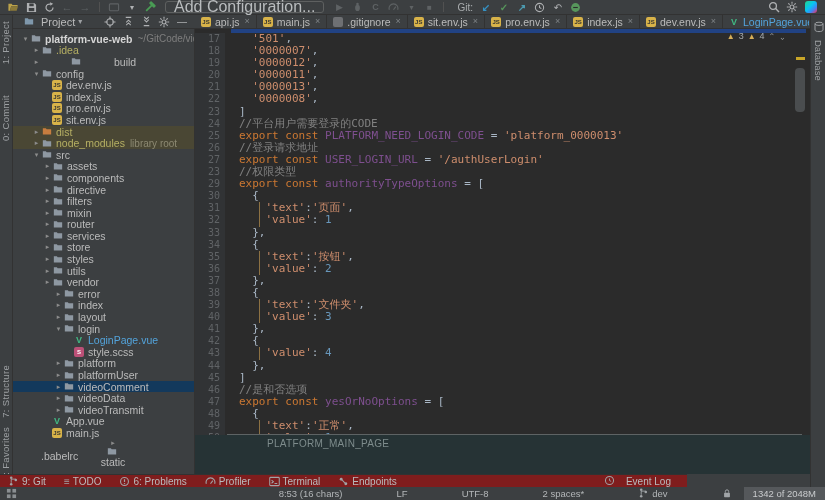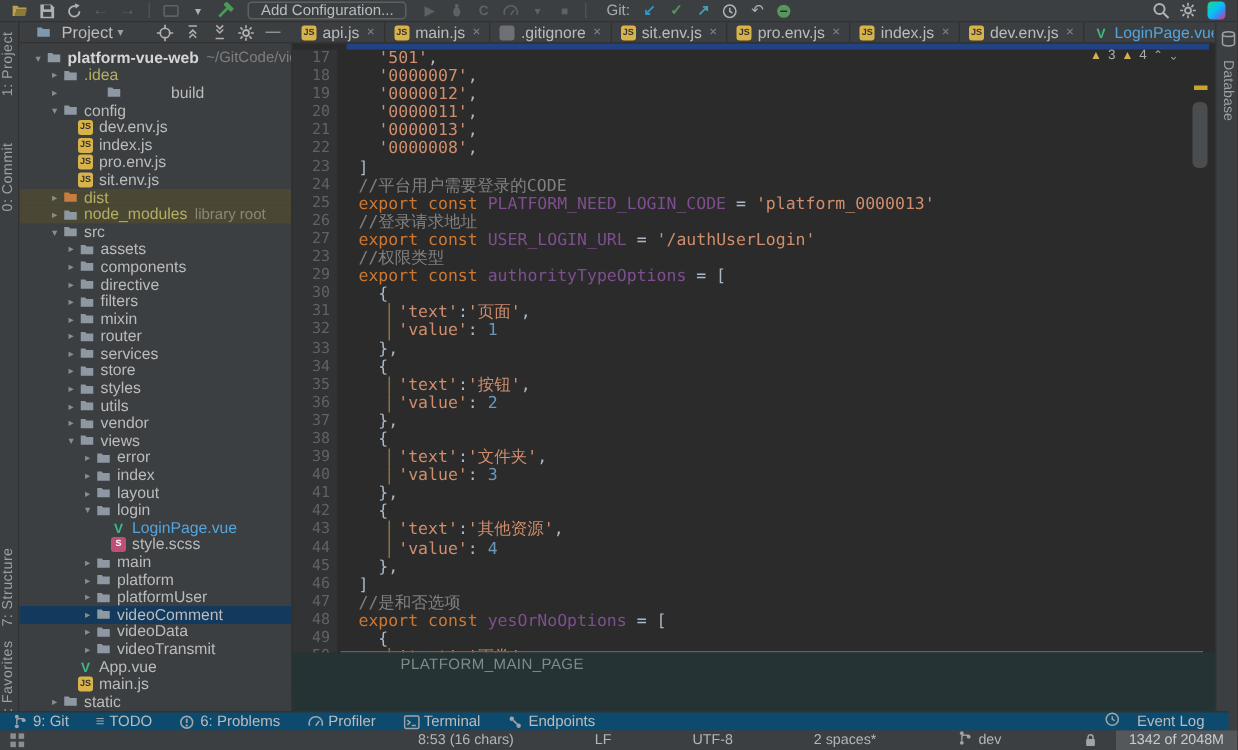--- a/index.html
+++ b/index.html
@@ -6,21 +6,21 @@
   html,body { width:825px; height:500px; overflow:hidden; }
   body { position:relative; background:#3C3F41; font-family:"Liberation Sans",sans-serif; color:#BBBBBB; -webkit-font-smoothing:antialiased; }
 
   
   #tb1 { position:absolute; left:0; top:0; width:825px; height:15px; background:#3C3F41; border-bottom:1px solid #323232; display:flex; align-items:center; padding:0 4px; }
   .icons { display:flex; align-items:center; }
   .tbi { display:inline-flex; align-items:center; justify-content:center; width:18px; height:13px; font-size:10px; color:#AFB1B3; cursor:default; }
   .tbi.dim { color:#5E6264; }
   .tbi svg { display:block; }
   .vsep { width:1px; height:10px; background:#515151; margin:0 5px; }
-  #tb1-combo { display:flex; align-items:center; height:12px; border:1px solid #5E6060; border-radius:3px; padding:0 8px; margin:0 6px; font-size:10px; color:#B9BCBE; }
+  #tb1-combo { display:flex; align-items:center; height:12px; border:1px solid #5E6060; border-radius:3px; padding:0 8px; margin:0 6px; font-size:16px; color:#B9BCBE; }
   .grow { flex:1; }
   .gitlbl { font-size:10px; color:#A9ACAE; margin:0 4px 0 8px; }
   #tb1-logo { width:12px; height:12px; border-radius:3px; margin:0 4px; background:linear-gradient(135deg,#21D789 0%,#07C3F2 45%,#3E86F5 70%,#FE2857 100%); }
 
   
   #row2 { position:absolute; left:13px; top:15px; width:812px; height:14px; background:#3C3F41; border-bottom:1px solid #323232; display:flex; align-items:stretch; }
   #proj-header { width:182px; display:flex; align-items:center; padding:0 4px 0 8px; }
   #proj-header .plabel { font-size:11px; color:#BBBBBB; margin:0 3px 0 4px; }
   #proj-header .caret { font-size:8px; color:#9DA0A3; }
   .hicon { display:inline-flex; align-items:center; justify-content:center; width:16px; height:13px; color:#AFB1B3; }
@@ -71,21 +71,21 @@
   #stripe { position:absolute; right:2px; top:0; width:14px; height:434px; }
   #smark { position:absolute; left:2px; top:28px; width:9px; height:3px; background:#C8A528; }
   #sthumb { position:absolute; left:1px; top:39px; width:10px; height:44px; background:#4A4D4F; border-radius:4px; }
 
   
   #rstripe { position:absolute; right:0; top:15px; width:15px; height:472px; background:#3C3F41; border-left:1px solid #323232; }
   #dbtab { position:absolute; top:4px; left:0; width:15px; display:flex; flex-direction:column; align-items:center; gap:3px; }
   #dblabel { writing-mode:vertical-rl; font-size:9.5px; color:#9DA0A3; }
 
   
-  #bstripe { position:absolute; left:0; top:474px; width:819px; height:13px; background:#0c4a6e; border-top:1px solid #323232; display:flex; align-items:center; padding:0 8px; }
+  #bstripe { position:absolute; left:0; top:474px; width:687px; height:13px; background:#7f1d1d; border-top:1px solid #323232; display:flex; align-items:center; padding:0 8px; }
   .bbtn { display:flex; align-items:center; gap:3px; font-size:10px; color:#B9BCBE; margin-right:18px; }
   #eventlog { display:flex; align-items:center; gap:11px; font-size:10px; color:#B9BCBE; margin-right:8px; }
   #sbar { position:absolute; left:0; top:487px; width:825px; height:13px; background:#3C3F41; display:flex; align-items:center; padding:0 0 0 3px; font-size:9.5px; color:#B3B6B8; }
   #sbar .sit { margin-left:14px; display:flex; align-items:center; gap:3px;padding-left:40px; }
   #mem { margin-left:12px; height:13px; display:flex; align-items:center; padding:0 9px; background:#55585B; color:#C9CBCD; }
 </style>
 </head>
 <body>
 
 <div id="tb1">
@@ -440,27 +440,20 @@
           </svg></span>
         <span class="lbl">utils</span>
       </div>
       <div class="trow" style="padding-left: 30px;">
         <span class="chev">▸</span>
         <span class="tfold"><svg width="12" height="10" viewBox="0 0 12 12">
             <path fill="#8E98A2" d="M1 1.5h3.6l1 1.2H11V9H1z"></path>
           </svg></span>
         <span class="lbl">vendor</span>
       </div>
-      <div class="trow" style="padding-left: 30px;">
-        <span class="chev">▾</span>
-        <span class="tfold"><svg width="12" height="10" viewBox="0 0 12 12">
-            <path fill="#8E98A2" d="M1 1.5h3.6l1 1.2H11V9H1z"></path>
-          </svg></span>
-        <span class="lbl">views</span>
-      </div>
       <div class="trow" style="padding-left: 41px;">
         <span class="chev">▸</span>
         <span class="tfold"><svg width="12" height="10" viewBox="0 0 12 12">
             <path fill="#8E98A2" d="M1 1.5h3.6l1 1.2H11V9H1z"></path>
           </svg></span>
         <span class="lbl">error</span>
       </div>
       <div class="trow" style="padding-left: 41px;">
         <span class="chev">▸</span>
         <span class="tfold"><svg width="12" height="10" viewBox="0 0 12 12">
@@ -490,27 +483,20 @@
       <div class="trow" style="padding-left: 52px;">
         <span class="chev"></span>
         <span class="fic scss">S</span>
         <span class="lbl">style.scss</span>
       </div>
       <div class="trow" style="padding-left: 41px;">
         <span class="chev">▸</span>
         <span class="tfold"><svg width="12" height="10" viewBox="0 0 12 12">
             <path fill="#8E98A2" d="M1 1.5h3.6l1 1.2H11V9H1z"></path>
           </svg></span>
-        <span class="lbl">main</span>
-      </div>
-      <div class="trow" style="padding-left: 41px;">
-        <span class="chev">▸</span>
-        <span class="tfold"><svg width="12" height="10" viewBox="0 0 12 12">
-            <path fill="#8E98A2" d="M1 1.5h3.6l1 1.2H11V9H1z"></path>
-          </svg></span>
         <span class="lbl">platform</span>
       </div>
       <div class="trow" style="padding-left: 41px;">
         <span class="chev">▸</span>
         <span class="tfold"><svg width="12" height="10" viewBox="0 0 12 12">
             <path fill="#8E98A2" d="M1 1.5h3.6l1 1.2H11V9H1z"></path>
           </svg></span>
         <span class="lbl">platformUser</span>
       </div>
       <div class="trow sel" style="padding-left: 41px;">
@@ -537,21 +523,21 @@
       <div class="trow" style="padding-left: 30px;">
         <span class="chev"></span>
         <span class="fic vue">V</span>
         <span class="lbl">App.vue</span>
       </div>
       <div class="trow" style="padding-left: 30px;">
         <span class="chev"></span>
         <span class="fic js">JS</span>
         <span class="lbl">main.js</span>
       </div>
-      <div class="trow" style="padding-left: 19px;">
+      <div class="trow" style="padding-left: 19px; flex-direction: column;">
         <span class="chev">▸</span>
         <span class="tfold"><svg width="12" height="10" viewBox="0 0 12 12">
             <path fill="#8E98A2" d="M1 1.5h3.6l1 1.2H11V9H1z"></path>
           </svg></span>
         <span class="lbl">static</span>
       </div>
       <div class="trow" style="padding-left: 19px;">
         <span class="chev"></span>
         <span class="lbl">.babelrc</span>
       </div>
@@ -618,21 +604,20 @@
       <div class="cl"><span class="p">  },</span></div>
       <div class="cl"><span class="p">  {</span></div>
       <div class="cl"><span class="gd"></span><span class="p">    </span><span class="s">'text'</span><span class="p">:</span><span class="s">'按钮'</span><span class="p">,</span></div>
       <div class="cl"><span class="gd"></span><span class="p">    </span><span class="s">'value'</span><span class="p">: </span><span class="n">2</span></div>
       <div class="cl"><span class="p">  },</span></div>
       <div class="cl"><span class="p">  {</span></div>
       <div class="cl"><span class="gd"></span><span class="p">    </span><span class="s">'text'</span><span class="p">:</span><span class="s">'文件夹'</span><span class="p">,</span></div>
       <div class="cl"><span class="gd"></span><span class="p">    </span><span class="s">'value'</span><span class="p">: </span><span class="n">3</span></div>
       <div class="cl"><span class="p">  },</span></div>
       <div class="cl"><span class="p">  {</span></div>
-      <div class="cl"><span class="gd"></span><span class="p">    </span><span class="s">'text'</span><span class="p">:</span><span class="s">'其他资源'</span><span class="p">,</span></div>
       <div class="cl"><span class="gd"></span><span class="p">    </span><span class="s">'value'</span><span class="p">: </span><span class="n">4</span></div>
       <div class="cl"><span class="p">  },</span></div>
       <div class="cl"><span class="p">]</span></div>
       <div class="cl"><span class="c">//是和否选项</span></div>
       <div class="cl"><span class="k">export const </span><span class="id">yesOrNoOptions</span><span class="p"> = [</span></div>
       <div class="cl"><span class="p">  {</span></div>
       <div class="cl"><span class="gd"></span><span class="p">    </span><span class="s">'text'</span><span class="p">:</span><span class="s">'正常'</span><span class="p">,</span></div>
       <div class="cl"><span class="gd"></span><span class="p">    </span><span class="s">'value'</span><span class="p">: </span><span class="n">1</span></div>
       <div class="cl"><span class="p">  }</span></div>
     </div>

